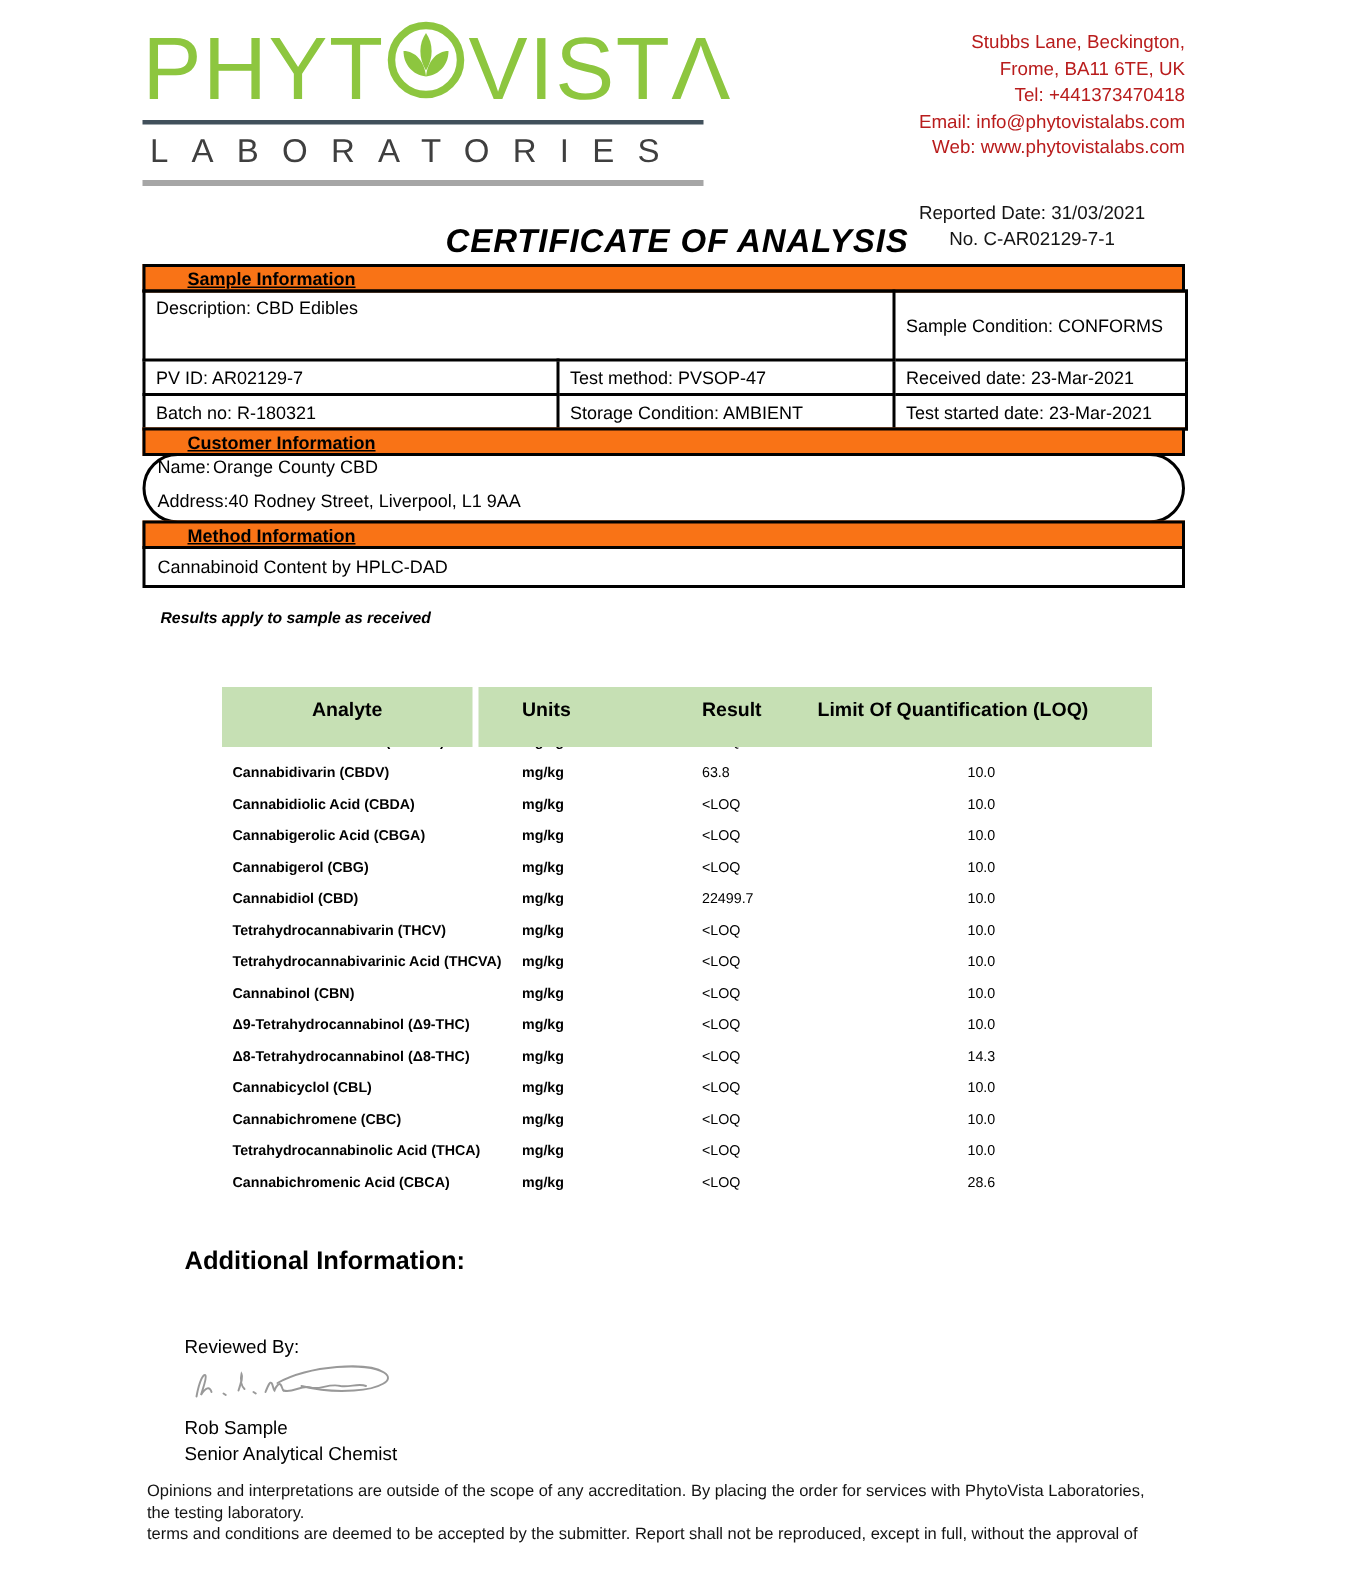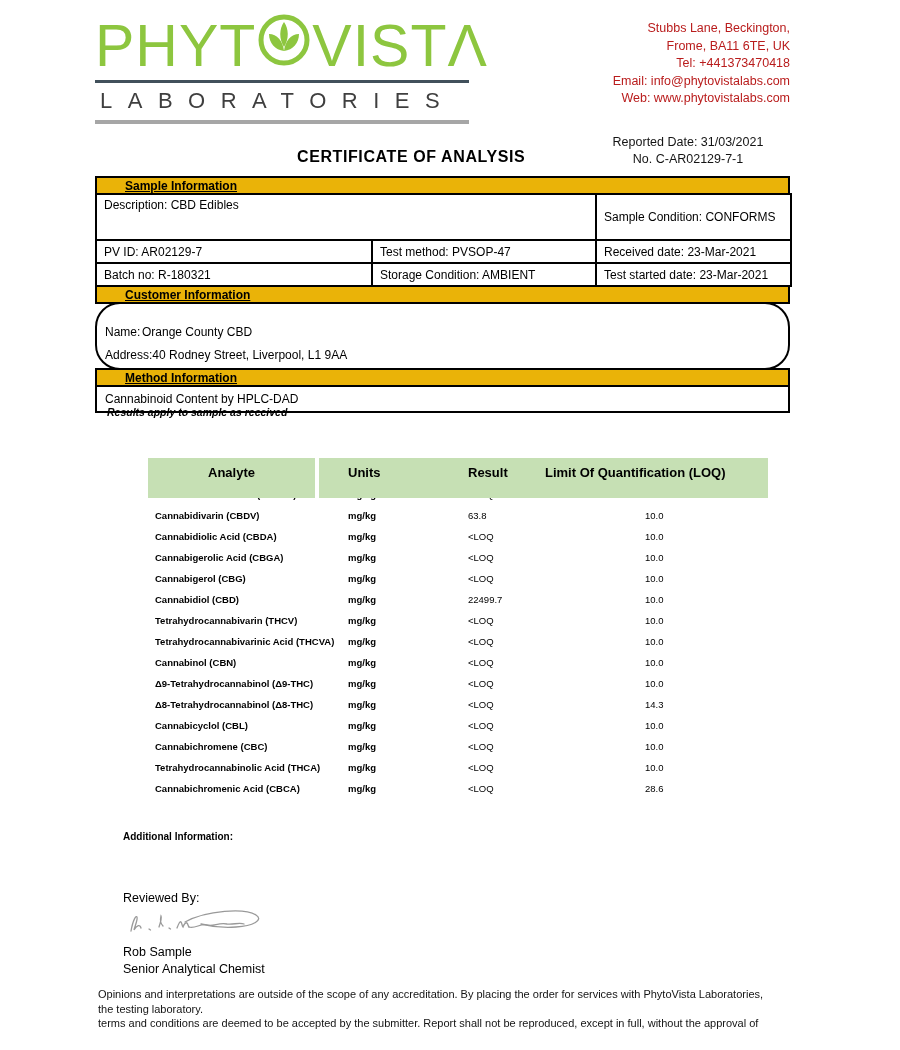--- a/index.html
+++ b/index.html
@@ -15,35 +15,35 @@
   .logo-sub{font-size:22px;color:#3f3f3f;letter-spacing:15.5px;margin-top:5px;padding-left:5px;white-space:nowrap;}
   .logo-div2{height:4px;background:#a6a6a6;margin-top:6px;width:374px;}
 
   
   .contact{position:absolute;top:20px;right:110px;text-align:right;
            font-size:12.5px;line-height:17.5px;color:#b91c1c;}
 
   
   .reported{position:absolute;top:134px;left:600px;width:176px;text-align:center;
             font-size:12.5px;line-height:17px;color:#141414;}
-  .doc-title{position:absolute;top:148px;left:297px;font-size:16px;font-weight:bold;
-             letter-spacing:0.6px;}
+  .doc-title{position:absolute;top:148px;left:297px;font-size:22px;font-weight:bold;
+             letter-spacing:0.6px;font-style:italic;}
 
   
   .info{position:absolute;top:176px;left:95px;width:695px;}
-  .gbar{height:15px;background:#eab308;border:2px solid #000;display:flex;align-items:center;
+  .gbar{height:15px;background:#f97316;border:2px solid #000;display:flex;align-items:center;
         padding-left:28px;font-size:12px;font-weight:bold;text-decoration:underline;margin-top:-2px;}
   .gbar.first{margin-top:0;}
   table.si{border-collapse:collapse;width:695px;margin-top:-2px;table-layout:fixed;}
   table.si td{border:2px solid #000;font-size:12px;padding:1px 7px;vertical-align:middle;margin-top:40px;}
   table.si tr.desc td{height:40px;}
   table.si td.topalign{vertical-align:top;padding-top:3px;}
   table.si tr.small td{height:19px;}
   .boxed{border:2px solid #000;margin-top:-2px;font-size:12px;}
-  .cust{padding:21px 8px 6px 8px;border-radius:25px;}
+  .cust{padding:0 8px 6px 8px;border-radius:25px;}
   .cust .line{display:flex;}
   .cust .line + .line{margin-top:9px;}
   .cust .lbl1{min-width:37px;}
   .cust .lbl2{min-width:46px;}
   .meth{padding:5px 8px;}
 
   .note{position:absolute;top:406px;left:107px;font-size:10.5px;font-weight:bold;font-style:italic;}
 
   
   .results{position:absolute;top:458px;left:148px;width:620px;}
@@ -53,21 +53,21 @@
   .rt-hlabels{position:relative;display:grid;grid-template-columns:200px 120px 77px auto;
               padding-top:7px;font-size:13px;font-weight:bold;}
   .rt-hlabels .h1{width:167px;text-align:center;}
   .rt-rows{margin-top:2px;}
   .rt-row{display:grid;grid-template-columns:200px 120px 177px auto;height:21px;
           align-items:center;font-size:9.5px;}
   .rt-row .c1{font-weight:bold;padding-left:7px;}
   .rt-row .c2{font-weight:bold;}
 
   
-  .additional{position:absolute;top:831px;left:123px;font-size:10px;font-weight:bold;}
+  .additional{position:absolute;top:831px;left:123px;font-size:17px;font-weight:bold;}
   .review{position:absolute;top:891px;left:123px;font-size:12.5px;}
   .review .sig{display:block;margin:2px 0 0 0;}
   .review .name{margin-top:3px;}
   .review .role{margin-top:3px;}
   .footer{position:absolute;top:987px;left:98px;font-size:11px;line-height:14.5px;
           color:#141414;white-space:nowrap;}
 </style>
 </head>
 <body>
 

